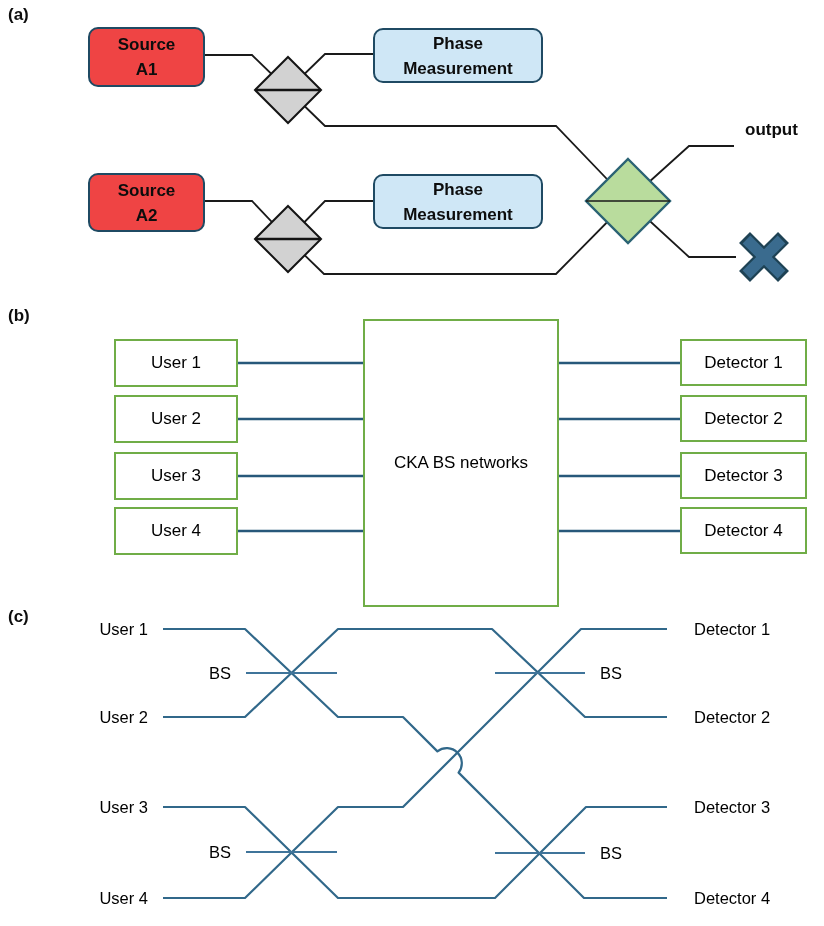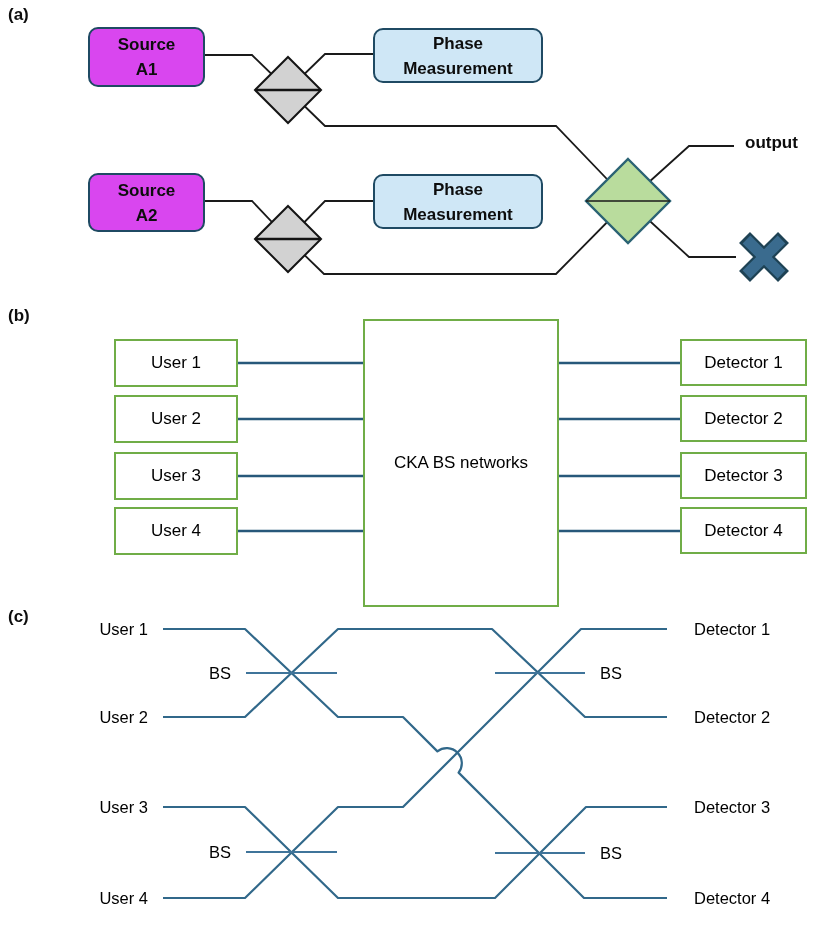--- a/index.html
+++ b/index.html
@@ -11,21 +11,21 @@
   .panel-letter {
     position:absolute; font-weight:700; font-size:17px; color:#0d0d0d;
   }
   
   .abox {
     position:absolute; box-sizing:border-box; border:2.5px solid #1f4a63;
     border-radius:10px; display:flex; flex-direction:column;
     align-items:center; justify-content:center; text-align:center;
     font-weight:700; color:#0d0d0d; font-size:17px; line-height:25px;
   }
-  .abox.source { background:#d946ef; }
+  .abox.source { background:#ef4444; }
   .abox.phase  { background:#cfe7f6; }
   .output-label { position:absolute; font-weight:700; font-size:17px; color:#0d0d0d; }
   
   .rbox {
     position:absolute; box-sizing:border-box; border:2.4px solid #70ad47;
     background:#ffffff; display:flex; align-items:center; justify-content:center;
     font-size:17px; color:#000000;
   }
   .netbox {
     position:absolute; box-sizing:border-box; border:2.4px solid #70ad47;
@@ -115,21 +115,21 @@
     <span>Measurement</span>
   </div>
   <div class="abox source" style="left:88px; top:173px; width:117px; height:59px;">
     <span>Source</span>
     <span>A2</span>
   </div>
   <div class="abox phase" style="left:373px; top:174px; width:170px; height:55px;">
     <span>Phase</span>
     <span>Measurement</span>
   </div>
-  <span class="output-label" style="left:745px; top:133px;">output</span>
+  <span class="output-label" style="left:745px; top:120px;">output</span>
 
   <div class="rbox" style="left:114px; top:339px; width:124px; height:48px;">
     <span>User 1</span>
   </div>
   <div class="rbox" style="left:114px; top:395px; width:124px; height:48px;">
     <span>User 2</span>
   </div>
   <div class="rbox" style="left:114px; top:452px; width:124px; height:48px;">
     <span>User 3</span>
   </div>

